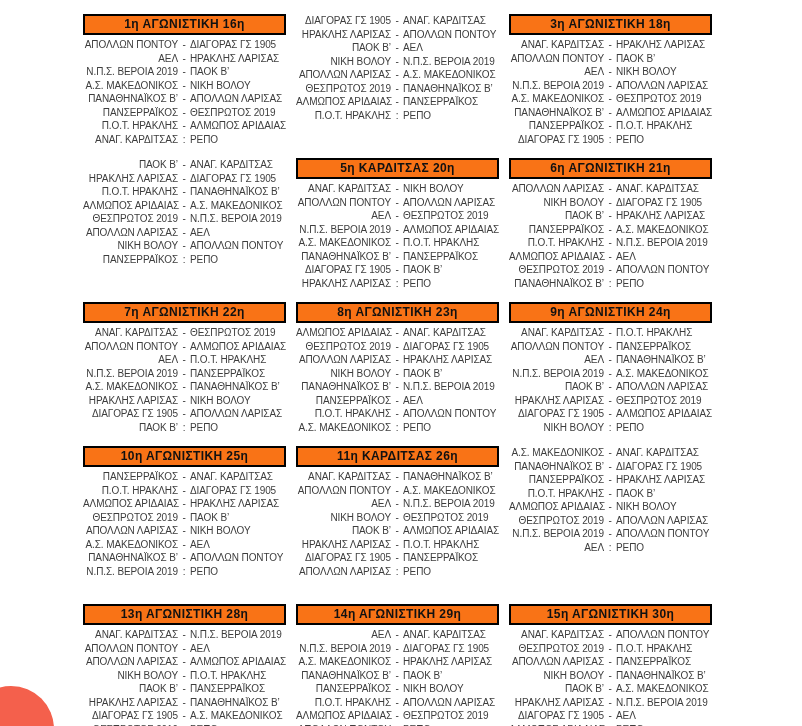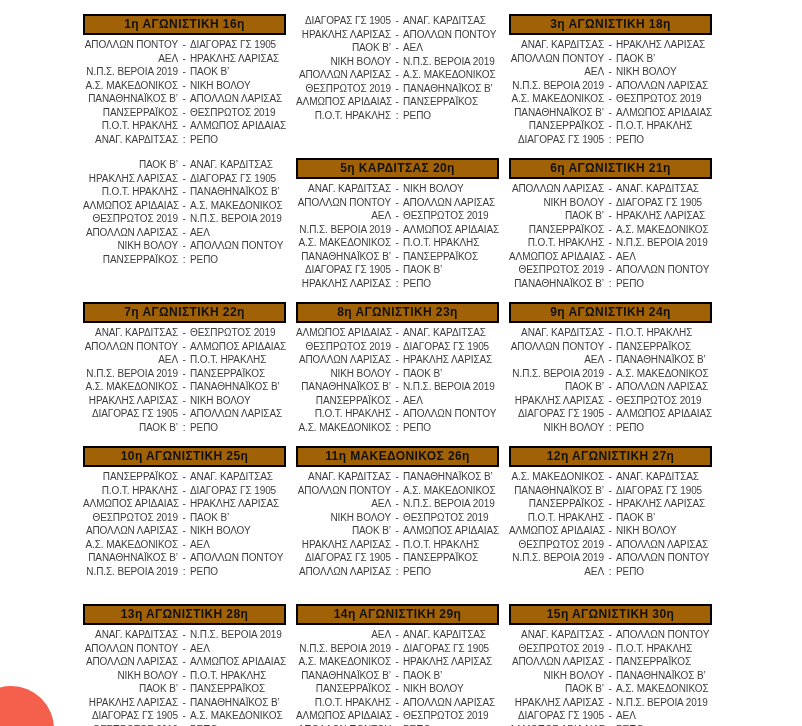--- a/index.html
+++ b/index.html
@@ -24,21 +24,21 @@
     row-gap: 12px;
   }
   
   .matchday:nth-child(13),
   .matchday:nth-child(14),
   .matchday:nth-child(15) {
     margin-top: 14px;
   }
   .matchday-header {
     border: 2px solid #000000;
-    background: #a16207;
+    background: #f97316;
     color: #111111;
     font-size: 12px;
     font-weight: bold;
     text-align: center;
     line-height: 15px;
     padding: 1px 0;
     letter-spacing: 0.4px;
     margin-bottom: 3px;
     box-sizing: border-box;
   }
@@ -598,21 +598,21 @@
 
   <div class="fixture-row">
     <span class="home">Ν.Π.Σ. ΒΕΡΟΙΑ 2019</span>
     <span class="sep">:</span>
     <span class="away">ΡΕΠΟ</span>
   </div>
 </div>
   </section>
 
   <section class="matchday">
-    <div class="matchday-header">11η  ΜΑΚΕΔΟΝΙΚΟΣ  26η</div>
+    <div class="matchday-header">11η  ΚΑΡΔΙΤΣΑΣ  26η</div>
     <div class="fixtures">
   <div class="fixture-row">
     <span class="home">ΑΝΑΓ. ΚΑΡΔΙΤΣΑΣ</span>
     <span class="sep">-</span>
     <span class="away">ΠΑΝΑΘΗΝΑΪΚΟΣ Β’</span>
   </div>
 
   <div class="fixture-row">
     <span class="home">ΑΠΟΛΛΩΝ ΠΟΝΤΟΥ</span>
     <span class="sep">-</span>
@@ -651,21 +651,20 @@
 
   <div class="fixture-row">
     <span class="home">ΑΠΟΛΛΩΝ ΛΑΡΙΣΑΣ</span>
     <span class="sep">:</span>
     <span class="away">ΡΕΠΟ</span>
   </div>
 </div>
   </section>
 
   <section class="matchday">
-    <div class="matchday-header">12η  ΑΓΩΝΙΣΤΙΚΗ  27η</div>
     <div class="fixtures">
   <div class="fixture-row">
     <span class="home">Α.Σ. ΜΑΚΕΔΟΝΙΚΟΣ</span>
     <span class="sep">-</span>
     <span class="away">ΑΝΑΓ. ΚΑΡΔΙΤΣΑΣ</span>
   </div>
 
   <div class="fixture-row">
     <span class="home">ΠΑΝΑΘΗΝΑΪΚΟΣ Β’</span>
     <span class="sep">-</span>

